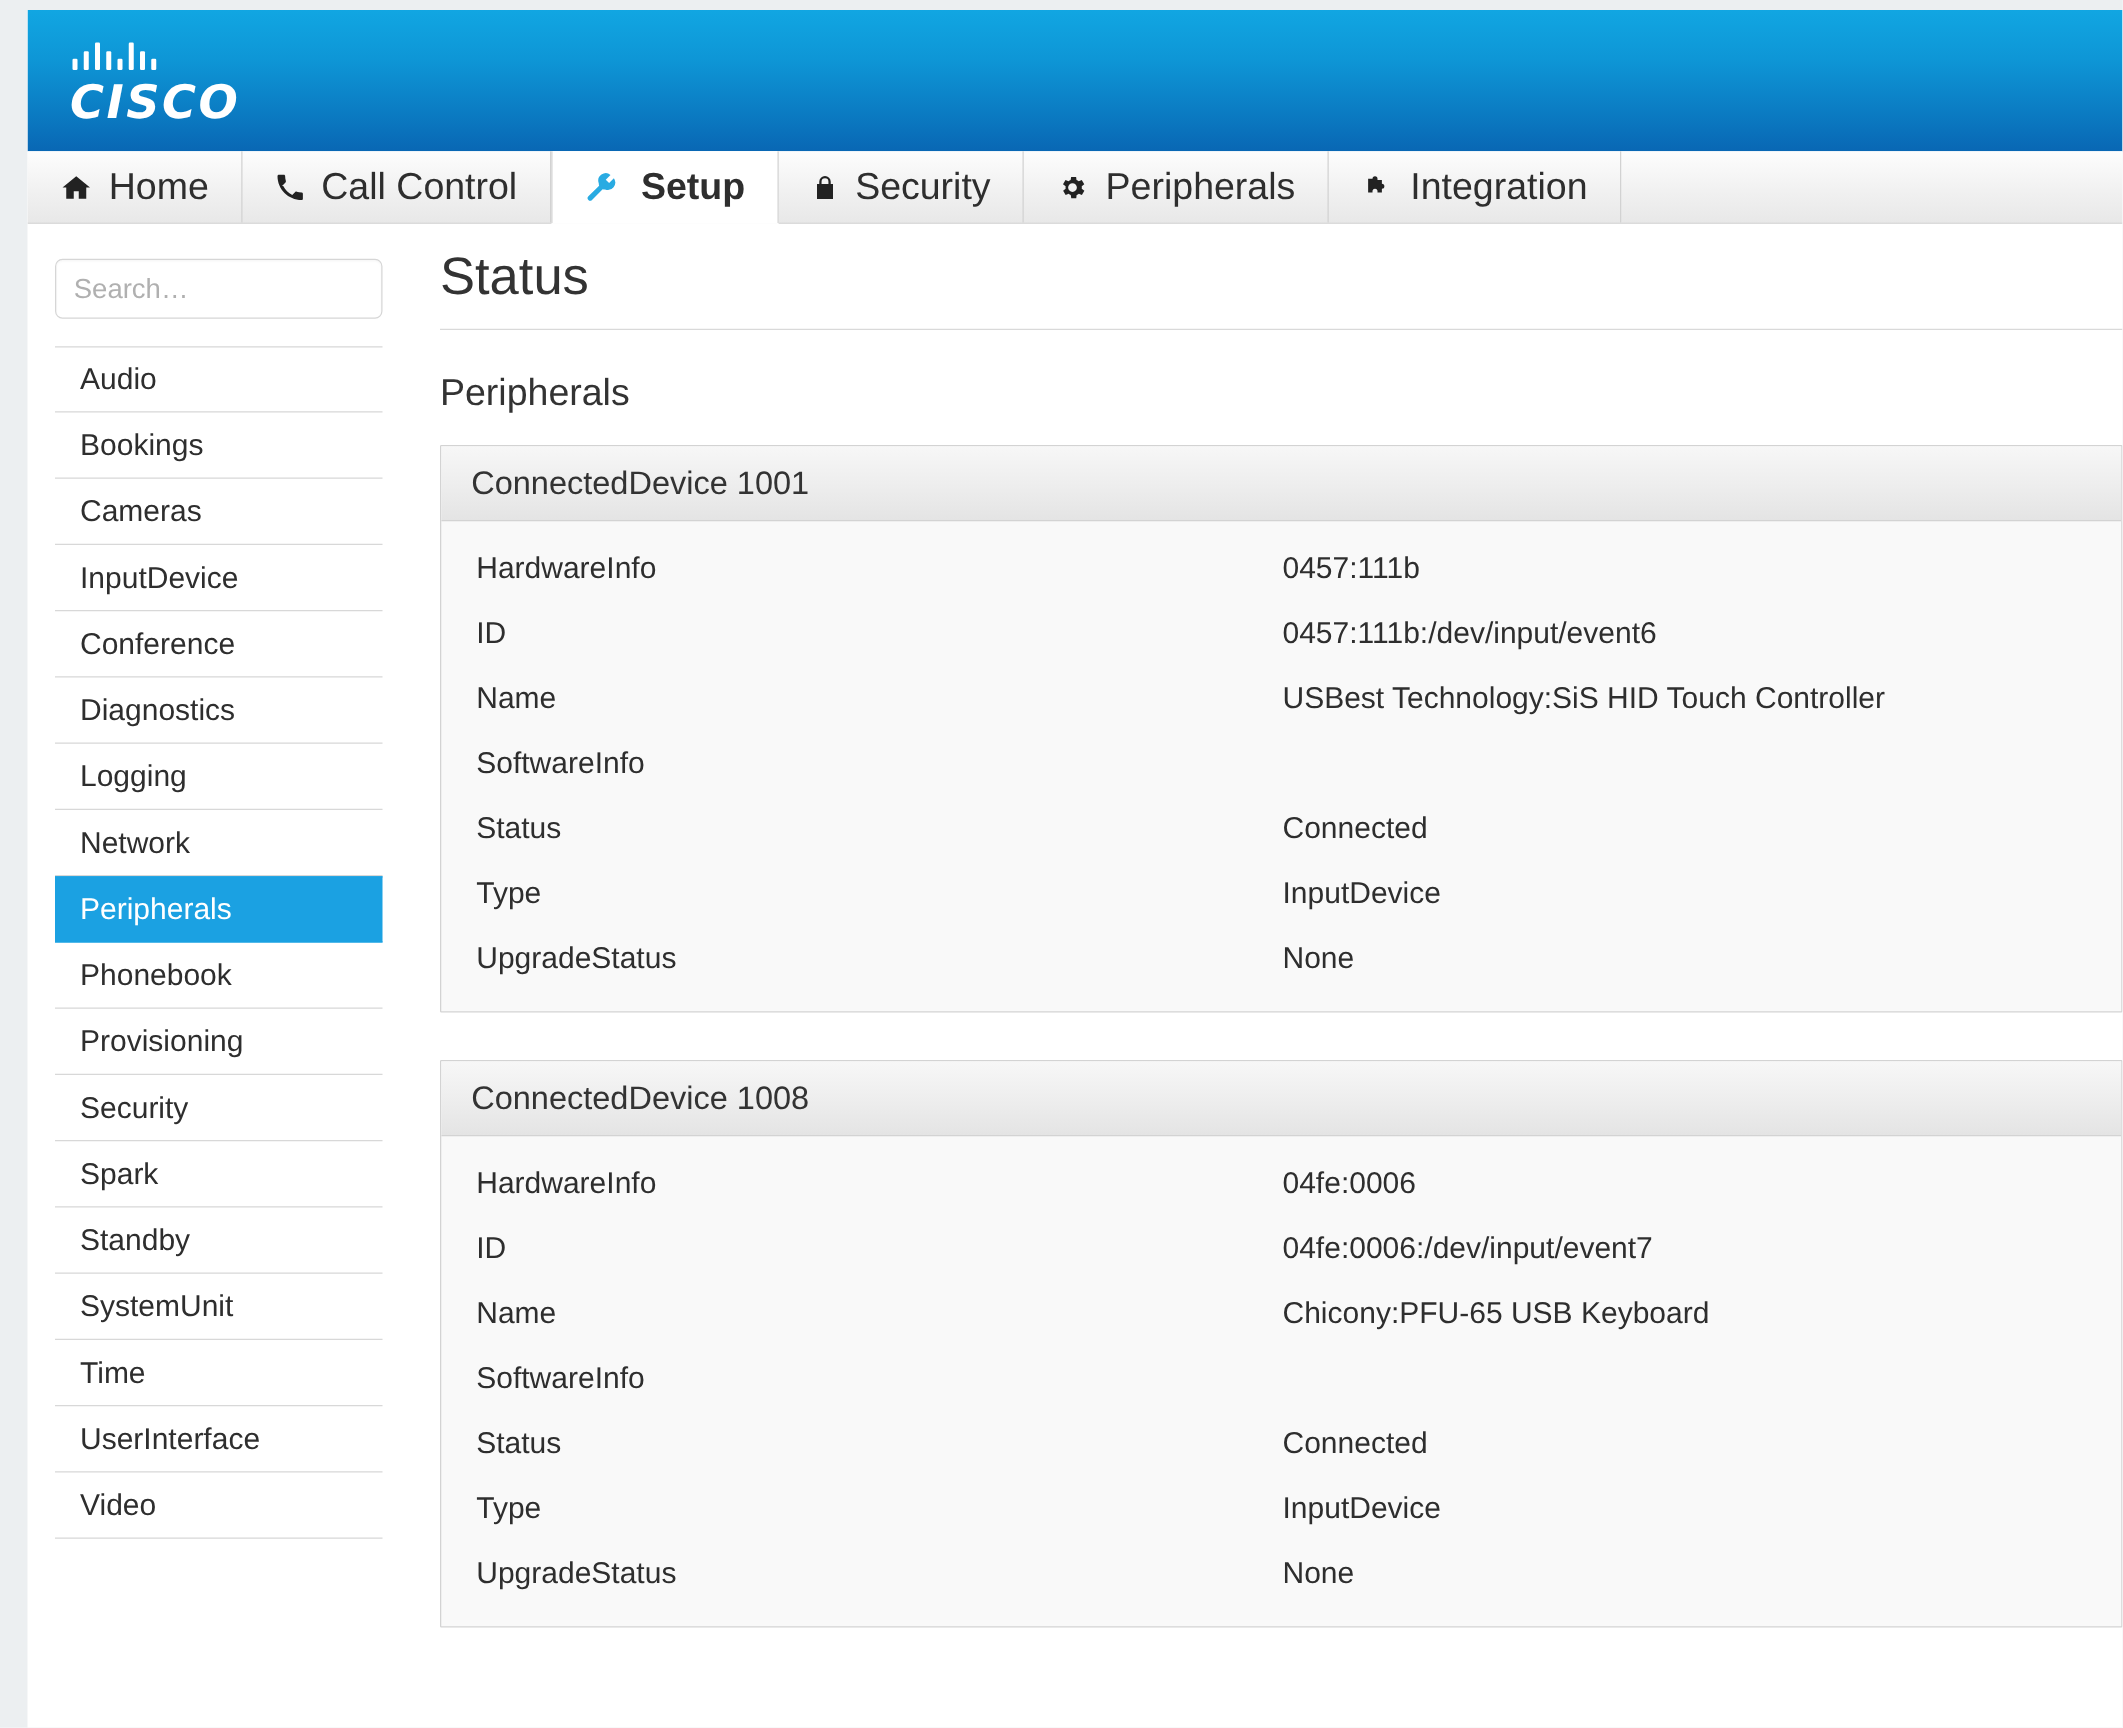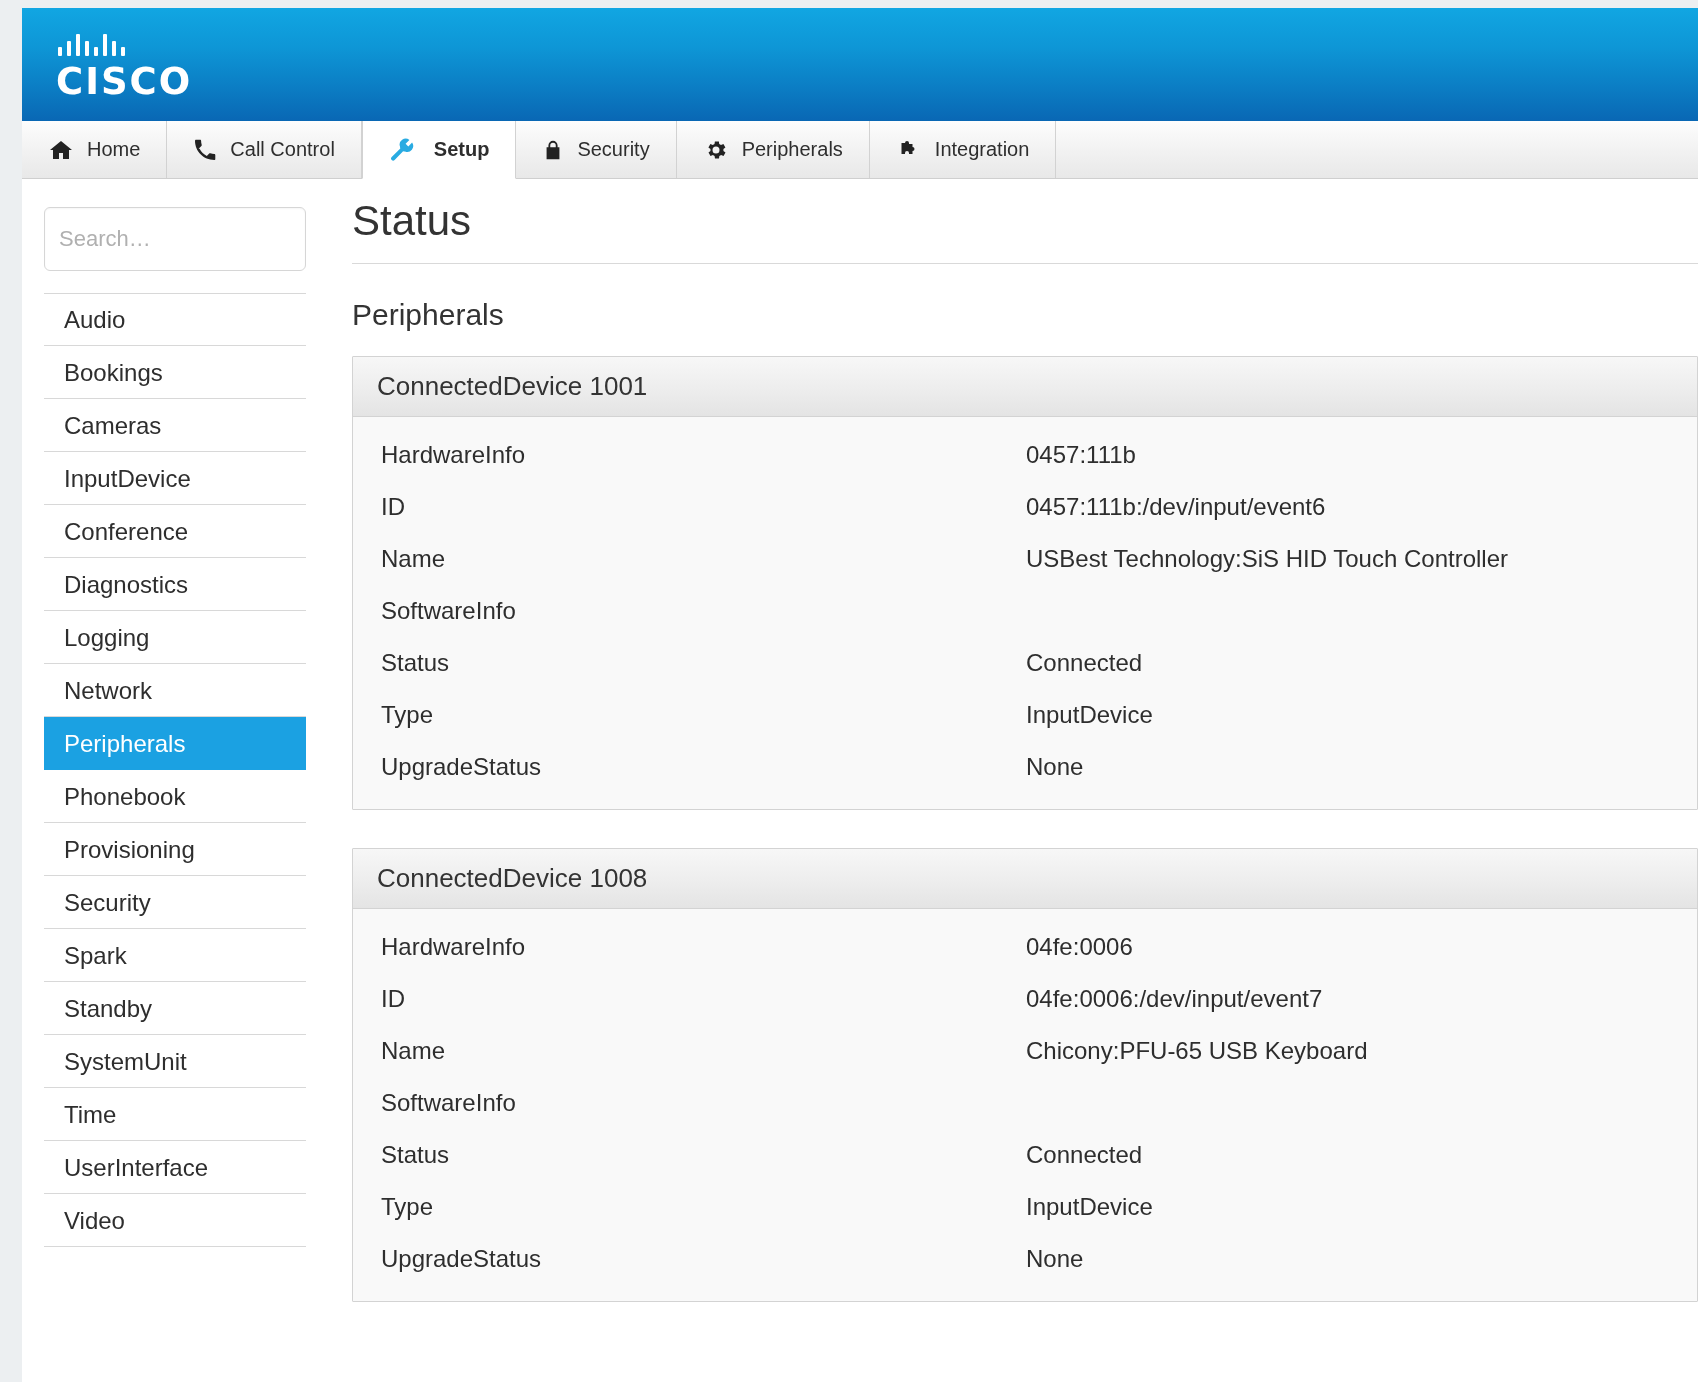--- a/index.html
+++ b/index.html
@@ -48,38 +48,39 @@
   .b4 { height: 15px; }
   .b5 { height: 9px; }
   .logo-word {
     color: #ffffff;
     font-size: 37px;
     font-weight: bold;
     letter-spacing: 2px;
     margin-top: 4px;
     margin-left: 6px;
     font-family: "DejaVu Sans", sans-serif;
+    font-style: italic;
   }
 
   
   .navbar {
     height: 58px;
     background: linear-gradient(to bottom, #fdfdfd 0%, #f1f1f1 55%, #e8e8e8 100%);
     border-bottom: 1px solid #cfcfcf;
     display: flex;
     align-items: stretch;
     position: relative;
   }
   .nav-tab {
     display: flex;
     align-items: center;
     gap: 13px;
     padding: 0 26px;
     border-right: 1px solid #d2d2d2;
-    font-size: 20px;
+    font-size: 30px;
     color: #2e2e2e;
     cursor: pointer;
     background: transparent;
   }
   .nav-tab.active {
     background: #ffffff;
     font-weight: bold;
     border-left: 1px solid #d2d2d2;
     margin-bottom: -1px;
     border-bottom: 1px solid #ffffff;
@@ -95,21 +96,21 @@
     height: calc(100% - 171px);
   }
   .sidebar {
     width: 310px;
     flex: 0 0 310px;
     padding: 28px 22px 0 22px;
   }
   .search-wrap { margin-bottom: 22px; }
   .search-input {
     width: 262px;
-    height: 64px;
+    height: 48px;
     border: 1px solid #d6d6d6;
     border-radius: 6px;
     padding: 0 14px;
     font-size: 22px;
     color: #3c3c3c;
     background: #fff;
     outline: none;
     font-family: "Liberation Sans", sans-serif;
     box-shadow: inset 0 1px 2px rgba(0,0,0,0.04);
   }

